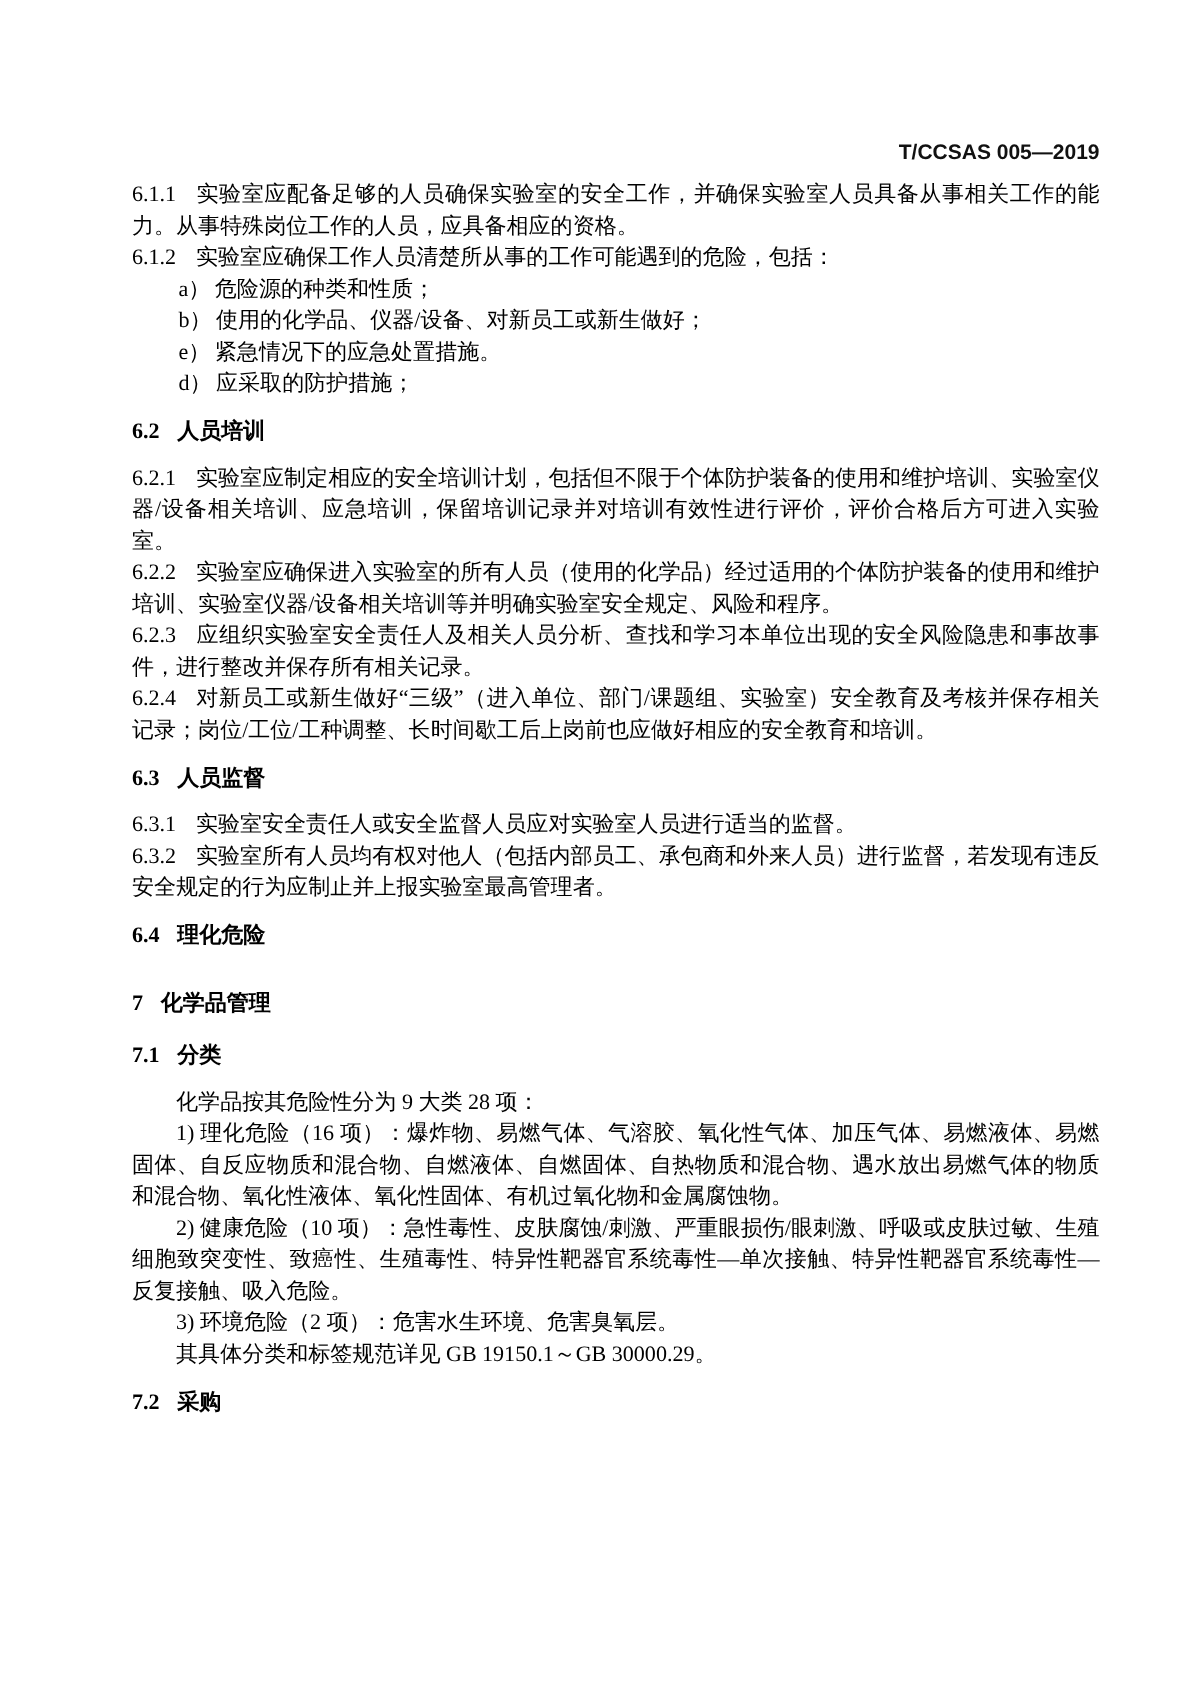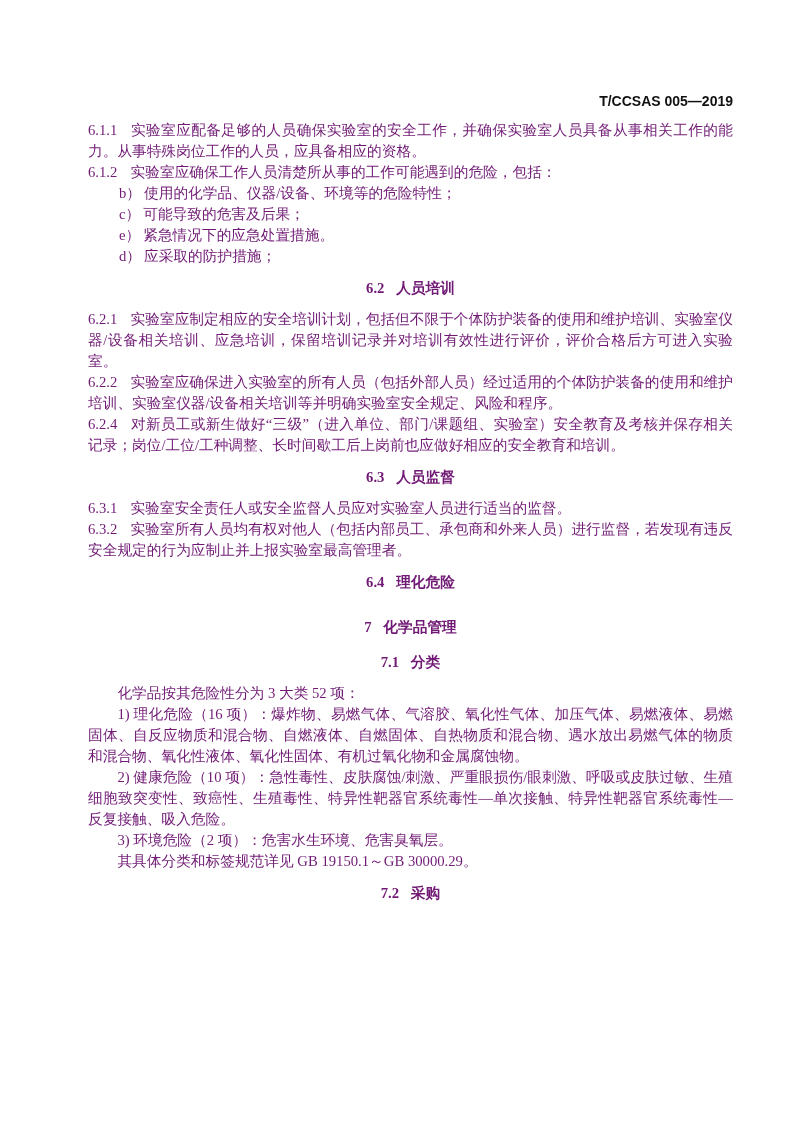--- a/index.html
+++ b/index.html
@@ -21,31 +21,31 @@
     font-size: 14px;
     line-height: 19px;
     color: #111;
   }
   .doc-body {
     margin-top: 9px;
     font-family: "Liberation Serif", "DejaVu Serif", serif;
     font-size: 14.7px;
     line-height: 21px;
     text-align: justify;
-    color: #701a75;
+    color: #000000;
   }
   .doc-body p { margin: 0; }
   p.clause .num { margin-right: 0.9em; }
   p.list { margin-left: 31px; }
   p.list .num { margin-right: 3px; }
   p.heading, p.chapter {
     font-family: "Liberation Sans", "DejaVu Sans", sans-serif;
     font-weight: 700;
     font-size: 14.7px;
-    text-align: center;
+    text-align: left;
   }
   p.heading { margin: 11px 0 10px; }
   p.heading .num { margin-right: 0.8em; font-family: "Liberation Serif", "DejaVu Serif", serif; font-weight: 700; }
   p.chapter { margin: 24px 0 14px; }
   p.chapter .num { margin-right: 0.8em; font-family: "Liberation Serif", "DejaVu Serif", serif; font-weight: 700; }
   p.indent { text-indent: 2em; }
   .page-footer {
     position: absolute;
     top: 1048px;
     right: 88px;
@@ -57,35 +57,36 @@
 </head>
 <body>
 
 <div class="page">
   <div class="doc-header">T/CCSAS 005—2019</div>
 
   <div class="doc-body">
 
   <p class="clause"><span class="num">6.1.1</span><span>实验室应配备足够的人员确保实验室的安全工作，并确保实验室人员具备从事相关工作的能力。从事特殊岗位工作的人员，应具备相应的资格。</span></p>
       <p class="clause"><span class="num">6.1.2</span><span>实验室应确保工作人员清楚所从事的工作可能遇到的危险，包括：</span></p>
-      <p class="list"><span class="num">b）</span><span>使用的化学品、仪器/设备、环境等的危险特性；</span></p>
-      <p class="list"><span class="num">c）</span><span>可能导致的危害及后果；</span></p>
+      <p class="list"><span class="num">a）</span><span>危险源的种类和性质；</span></p>
+      <p class="list"><span class="num">b）</span><span>使用的化学品、仪器/设备、对新员工或新生做好；</span></p>
       <p class="list"><span class="num">e）</span><span>紧急情况下的应急处置措施。</span></p>
       <p class="list"><span class="num">d）</span><span>应采取的防护措施；</span></p>
       <p class="heading"><span class="num">6.2</span><span>人员培训</span></p>
       <p class="clause"><span class="num">6.2.1</span><span>实验室应制定相应的安全培训计划，包括但不限于个体防护装备的使用和维护培训、实验室仪器/设备相关培训、应急培训，保留培训记录并对培训有效性进行评价，评价合格后方可进入实验室。</span></p>
-      <p class="clause"><span class="num">6.2.2</span><span>实验室应确保进入实验室的所有人员（包括外部人员）经过适用的个体防护装备的使用和维护培训、实验室仪器/设备相关培训等并明确实验室安全规定、风险和程序。</span></p>
+      <p class="clause"><span class="num">6.2.2</span><span>实验室应确保进入实验室的所有人员（使用的化学品）经过适用的个体防护装备的使用和维护培训、实验室仪器/设备相关培训等并明确实验室安全规定、风险和程序。</span></p>
+      <p class="clause"><span class="num">6.2.3</span><span>应组织实验室安全责任人及相关人员分析、查找和学习本单位出现的安全风险隐患和事故事件，进行整改并保存所有相关记录。</span></p>
       <p class="clause"><span class="num">6.2.4</span><span>对新员工或新生做好“三级”（进入单位、部门/课题组、实验室）安全教育及考核并保存相关记录；岗位/工位/工种调整、长时间歇工后上岗前也应做好相应的安全教育和培训。</span></p>
       <p class="heading"><span class="num">6.3</span><span>人员监督</span></p>
       <p class="clause"><span class="num">6.3.1</span><span>实验室安全责任人或安全监督人员应对实验室人员进行适当的监督。</span></p>
       <p class="clause"><span class="num">6.3.2</span><span>实验室所有人员均有权对他人（包括内部员工、承包商和外来人员）进行监督，若发现有违反安全规定的行为应制止并上报实验室最高管理者。</span></p>
       <p class="heading"><span class="num">6.4</span><span>理化危险</span></p>
       <p class="chapter"><span class="num">7</span><span>化学品管理</span></p>
       <p class="heading"><span class="num">7.1</span><span>分类</span></p>
-      <p class="indent"><span>化学品按其危险性分为 3 大类 52 项：</span></p>
+      <p class="indent"><span>化学品按其危险性分为 9 大类 28 项：</span></p>
       <p class="indent"><span>1) 理化危险（16 项）：爆炸物、易燃气体、气溶胶、氧化性气体、加压气体、易燃液体、易燃固体、自反应物质和混合物、自燃液体、自燃固体、自热物质和混合物、遇水放出易燃气体的物质和混合物、氧化性液体、氧化性固体、有机过氧化物和金属腐蚀物。</span></p>
       <p class="indent"><span>2) 健康危险（10 项）：急性毒性、皮肤腐蚀/刺激、严重眼损伤/眼刺激、呼吸或皮肤过敏、生殖细胞致突变性、致癌性、生殖毒性、特异性靶器官系统毒性—单次接触、特异性靶器官系统毒性—反复接触、吸入危险。</span></p>
       <p class="indent"><span>3) 环境危险（2 项）：危害水生环境、危害臭氧层。</span></p>
       <p class="indent"><span>其具体分类和标签规范详见 GB 19150.1～GB 30000.29。</span></p>
       <p class="heading"><span class="num">7.2</span><span>采购</span></p>
     </div>
 
   <div class="page-footer">5</div>
 </div>
 

